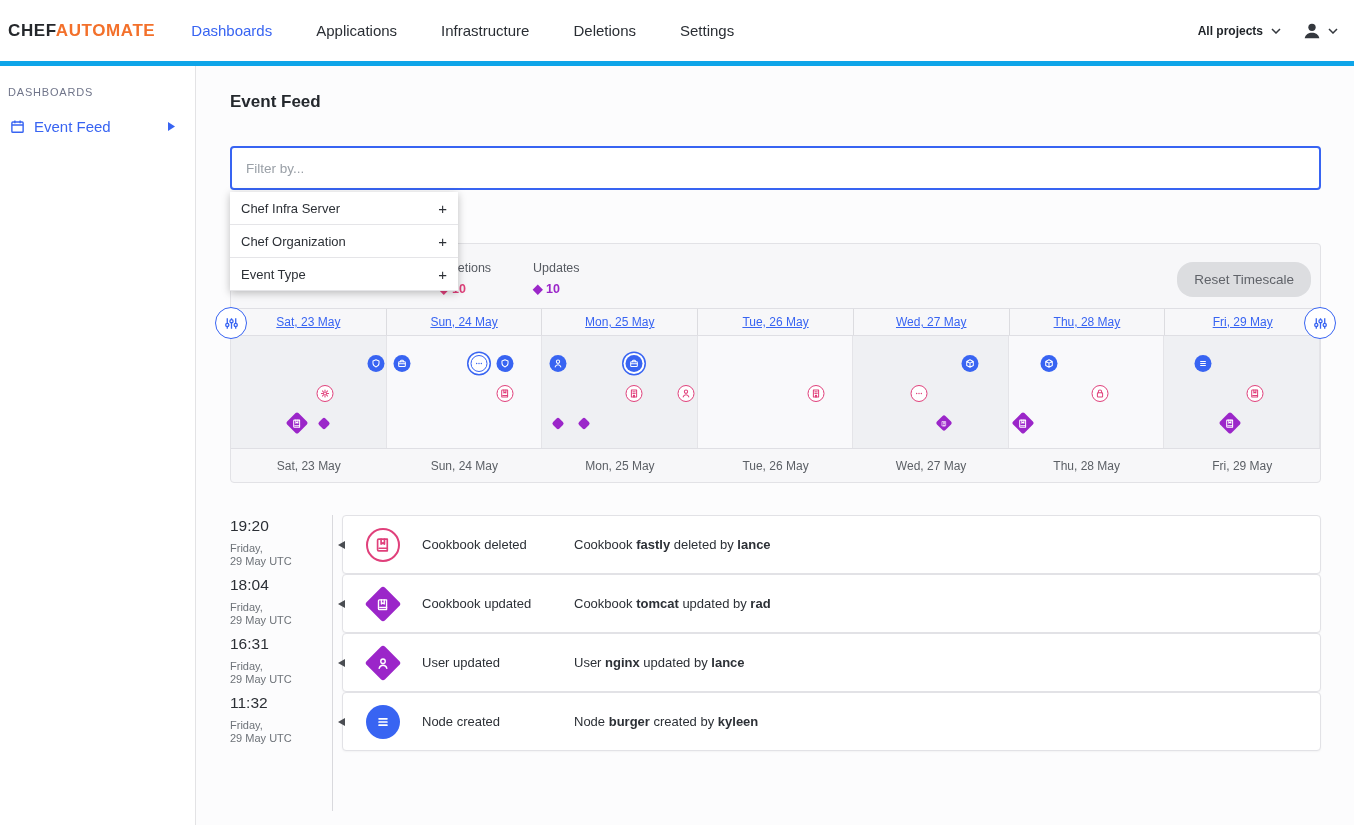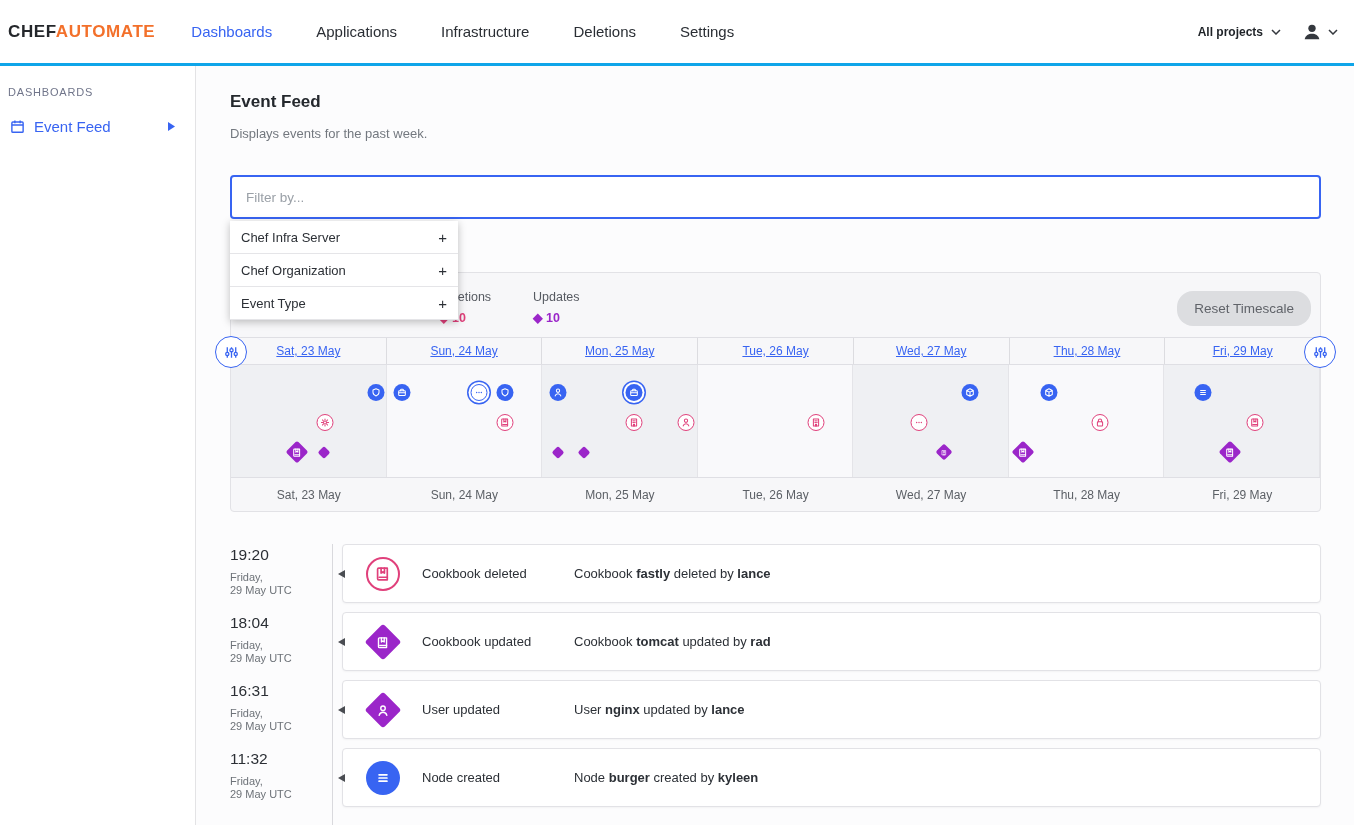--- a/index.html
+++ b/index.html
@@ -1,20 +1,20 @@
 <!DOCTYPE html>
 <html><head>
 <meta charset="utf-8">
 <style>
   *{margin:0;padding:0;box-sizing:border-box}
   html,body{width:1354px;height:825px;overflow:hidden}
   body{font-family:"Liberation Sans",sans-serif;background:#fff;color:#24282e}
 
   
-  .navbar{height:66px;background:#fff;border-bottom:3px solid #0ea5e9;display:flex;align-items:center;padding:0 16px 0 8px}
+  .navbar{height:66px;background:#fff;border-bottom:5px solid #0ea5e9;display:flex;align-items:center;padding:0 16px 0 8px}
   .logo{font-size:17px;font-weight:800;letter-spacing:.6px;white-space:nowrap;cursor:pointer}
   .logo-chef{color:#24272b}
   .logo-automate{color:#f3702a}
   .nav-items{display:flex;gap:44px;margin-left:36px;font-size:15px}
   .nav-item{color:#2a2e34;text-decoration:none;cursor:pointer}
   .nav-item.active{color:#3864f2}
   .nav-right{margin-left:auto;display:flex;align-items:center;gap:20px}
   .projects{display:flex;align-items:center;gap:8px;font-weight:700;font-size:12px;color:#1f2328;cursor:pointer}
   .profile{display:flex;align-items:center;gap:5px;cursor:pointer}
 
@@ -69,21 +69,21 @@
   .m-outline{background:#fff;border:1.5px solid}
   .m-outline.creation{border-color:#3864f2}
   .m-outline.deletion{border-color:#e0407b}
   .m-ring{box-shadow:0 0 0 2px #fff,0 0 0 3.5px #3864f2}
   .m-diamond{background:#9b26c9;transform:translateX(-50%) rotate(45deg);border-radius:2px}
   .micon{transform:rotate(-45deg);display:flex}
 
   
   .events{position:relative;margin-top:32px}
   .events-line{position:absolute;left:102px;top:0;bottom:-60px;width:1px;background:#d9d9dd}
-  .event-row{display:flex;margin-bottom:9px}
+  .event-row{display:flex;}
   .event-time{width:112px;flex-shrink:0;padding-top:2px}
   .etime{font-size:15.5px;color:#2b2f35}
   .eday{font-size:11px;color:#6d7278;margin-top:7px;line-height:13px}
   .event-card{position:relative;flex:1;background:#fff;border:1px solid #e2e2e6;border-radius:4px;height:59px;display:flex;align-items:center;box-shadow:0 1px 2px rgba(0,0,0,.04);cursor:pointer}
   .event-card::before{content:"";position:absolute;left:-9px;top:50%;transform:translateY(-50%);border:4.5px solid transparent;border-right:7px solid #4a4d52}
   .ec-icon{margin-left:21px;width:38px;height:38px;display:flex;align-items:center;justify-content:center;flex-shrink:0}
   .ec-circle-outline{width:34px;height:34px;border-radius:50%;border:2px solid #e0407b;background:#fff;display:flex;align-items:center;justify-content:center}
   .ec-circle-solid{width:34px;height:34px;border-radius:50%;background:#3864f2;display:flex;align-items:center;justify-content:center}
   .ec-diamond{width:26px;height:26px;background:#9b26c9;transform:rotate(45deg);border-radius:3px;display:flex;align-items:center;justify-content:center}
   .ec-type{margin-left:20px;width:152px;font-size:13px;color:#2c3036}
@@ -135,21 +135,20 @@
       <span class="expand">
         <svg width="7" height="9" viewBox="0 0 7 9" fill="#3864f2">
             <path d="M0 0l7 4.5L0 9z"></path>
           </svg>
       </span>
     </div>
   </aside>
 
   <main class="main">
     <h1 class="page-title">Event Feed</h1>
-    <p class="page-subtitle">Displays events for the past week.</p>
 
     <div class="filter-wrap">
       <input class="filter-input" placeholder="Filter by..." style="">
       <div class="dropdown" id="filter-dropdown">
           <div class="dropdown-row">
             <span>Chef Infra Server</span>
             <span class="dropdown-plus">+</span>
           </div>
           <div class="dropdown-row">
             <span>Chef Organization</span>

